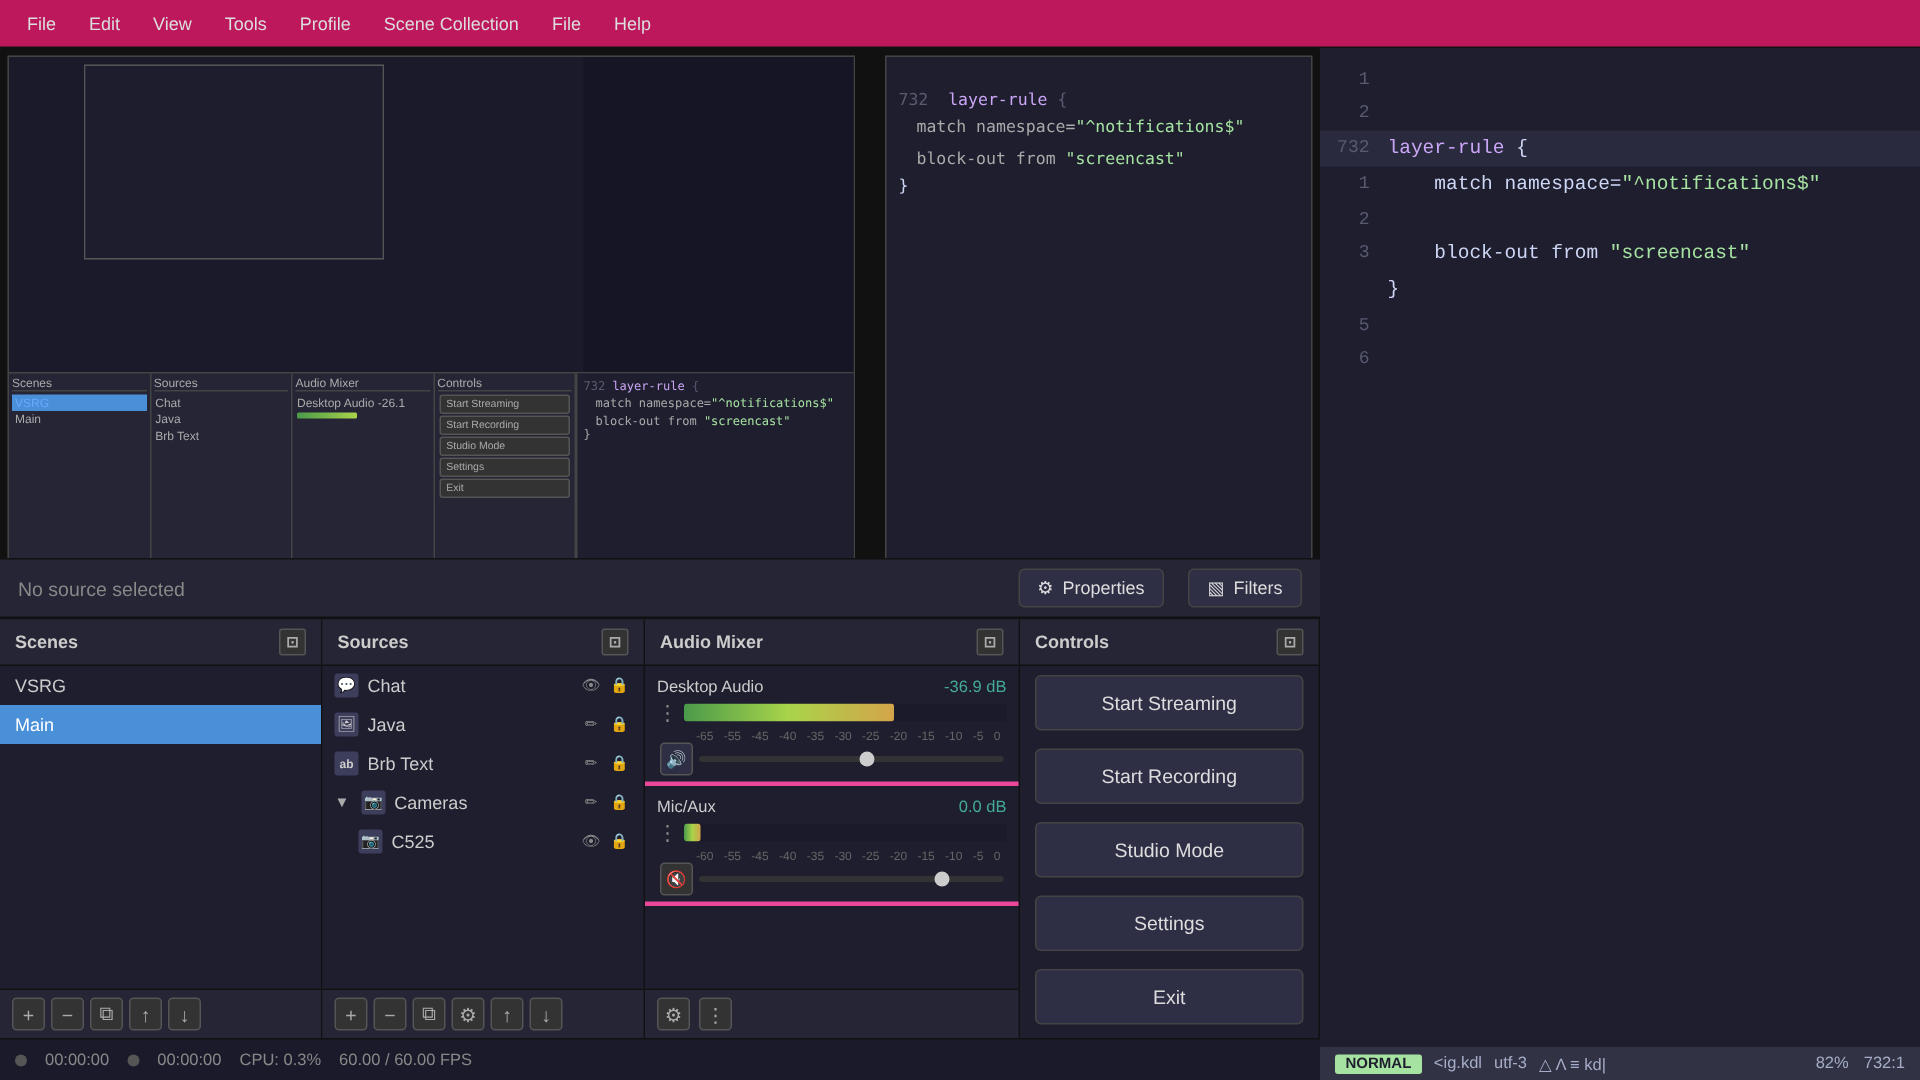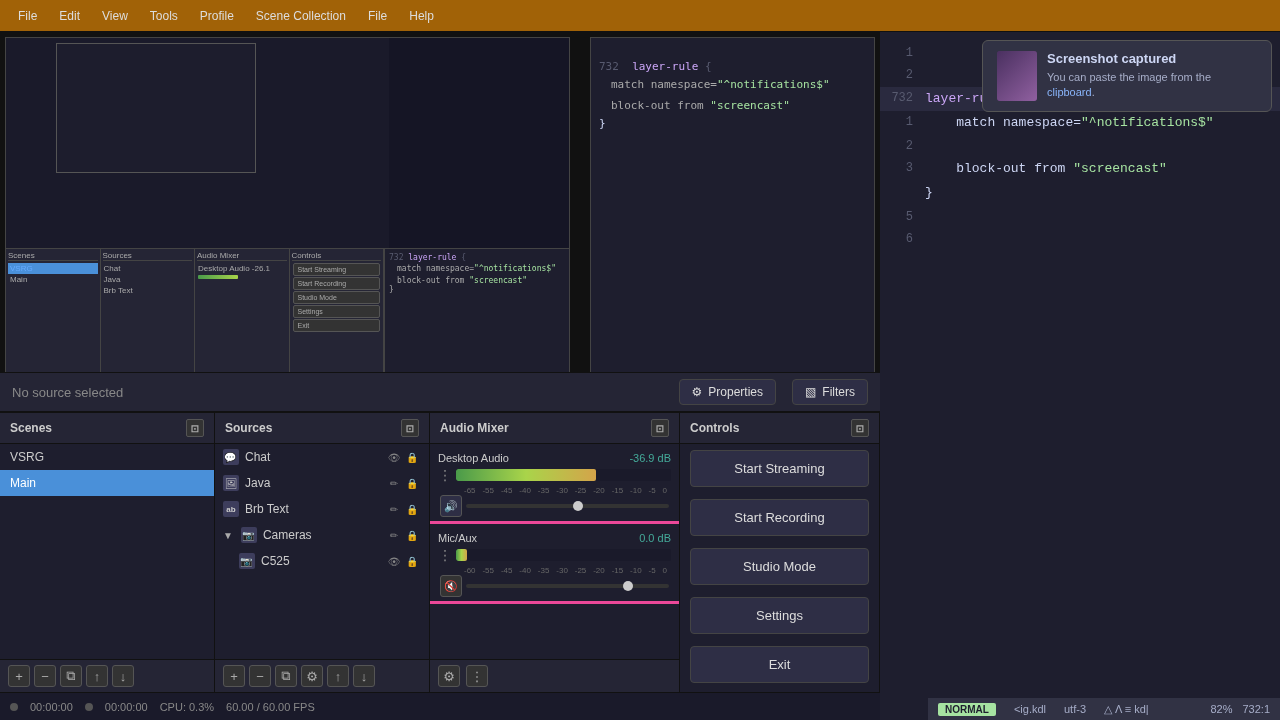--- a/index.html
+++ b/index.html
@@ -10,21 +10,21 @@
       font-family: 'Segoe UI', Arial, sans-serif;
       font-size: 12px;
       color: #e0e0e0;
       overflow: hidden;
       display: flex;
       flex-direction: column;
     }
 
     
     .menu-bar {
-      background: #a16207;
+      background: #be185d;
       height: 32px;
       display: flex;
       align-items: center;
       padding: 0 8px;
       gap: 2px;
       flex-shrink: 0;
       border-bottom: 1px solid #111;
     }
     .menu-item {
       padding: 4px 10px;
@@ -444,23 +444,22 @@
     .cursor-line { background: #2a2a3f; }
 
     .status-bar {
       height: 22px;
       background: #313244;
       display: flex;
       align-items: center;
       padding: 0 10px;
       font-size: 11px;
       color: #cdd6f4;
-      gap: 18px;
-      flex-shrink: 0;
-      margin-left: 48px;
+      gap: 8px;
+      flex-shrink: 0;
     }
     .mode-pill {
       background: #a6e3a1;
       color: #1e1e2e;
       padding: 1px 7px;
       border-radius: 2px;
       font-weight: bold;
       font-size: 10px;
     }
     .status-item { color: #a6adc8; }
@@ -768,31 +767,20 @@
       <span>00:00:00</span>
       <span class="status-dot"></span>
       <span>00:00:00</span>
       <span>CPU: 0.3%</span>
       <span>60.00 / 60.00 FPS</span>
     </div>
   </div>
 
   <div class="right-panel">
 
-    <div class="screenshot-toast">
-      <div class="toast-thumb">
-        <div style="width:100%;height:100%;background:linear-gradient(135deg,#4a3060,#9060a0);border-radius:3px;"></div>
-      </div>
-      <div class="toast-content">
-        <div class="toast-title">Screenshot captured</div>
-        <div class="toast-body">
-          You can paste the image from the <span class="toast-link">clipboard</span>.
-        </div>
-      </div>
-    </div>
 
     <div class="code-editor">
       <div class="code-row">
         <div class="line-num"></div>
         <div class="code-text"></div>
       </div>
       <div class="code-row">
         <div class="line-num">1</div>
         <div class="code-text"></div>
       </div>

